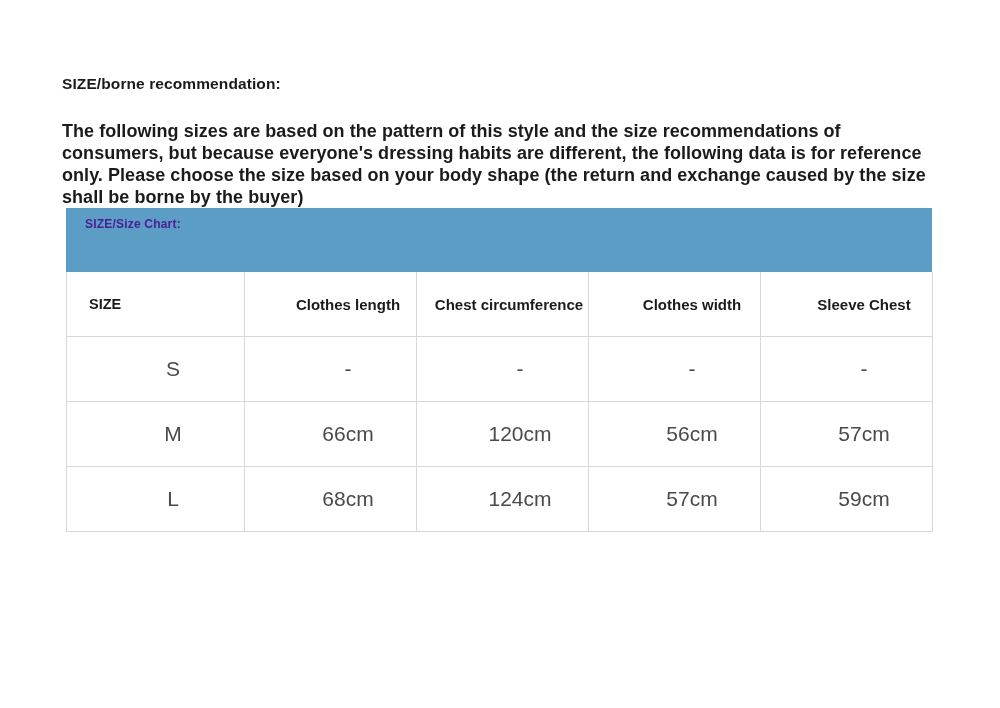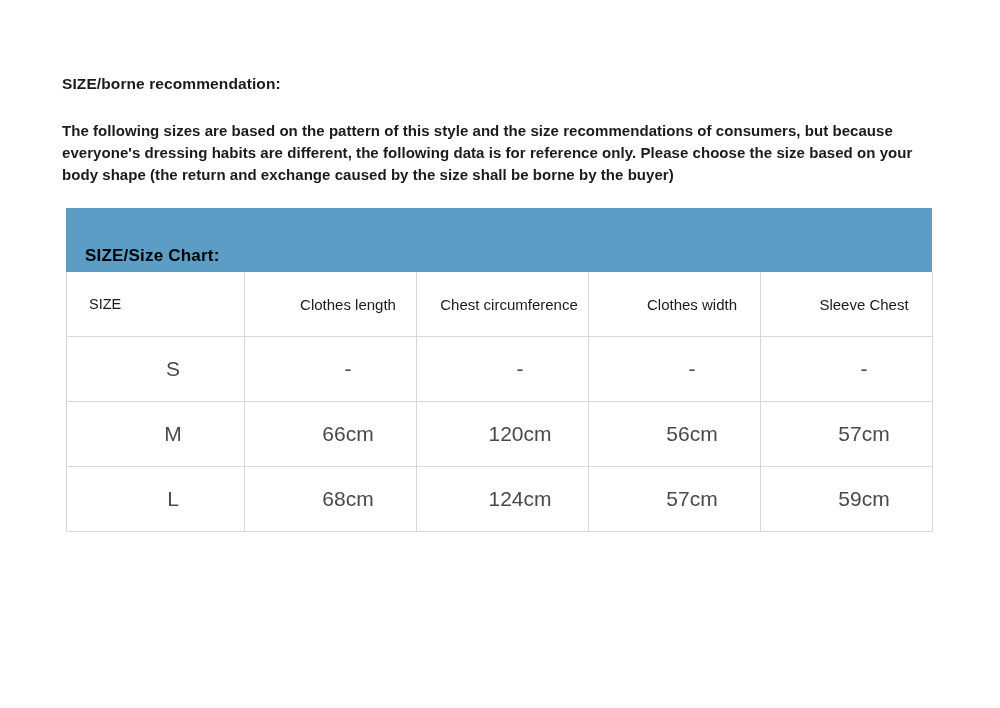--- a/index.html
+++ b/index.html
@@ -28,38 +28,38 @@
     font-size: 15.5px;
     font-weight: bold;
     letter-spacing: 0.1px;
     color: #1b1b1b;
   }
   .intro {
     position: absolute;
     left: 62px;
     top: 120px;
     width: 880px;
-    font-size: 15px;
+    font-size: 18px;
     font-weight: bold;
     line-height: 22px;
     color: #1b1b1b;
     letter-spacing: 0.05px;
   }
   .table-wrap {
     position: absolute;
     left: 66px;
     top: 208px;
     width: 866px;
   }
   .chart-title {
     background: #5b9dc4;
-    color: #000000;
-    font-size: 17px;
+    color: #4c1d95;
+    font-size: 12px;
     font-weight: bold;
-    padding: 36px 0 20px 19px;
+    padding: 4px 0 20px 19px;
     box-sizing: border-box;
     height: 64px;
     line-height: 24px;
     letter-spacing: 0.2px;
   }
   table.size-table {
     border-collapse: collapse;
     width: 866px;
     table-layout: fixed;
   }
@@ -67,21 +67,21 @@
     border: 1px solid #d8d8d8;
     border-top: none;
     height: 62px;
     text-align: center;
     vertical-align: middle;
     color: #3a3a3a;
     padding-left: 36px;
   }
   table.size-table tr.header-row td {
     font-size: 15px;
-    font-weight: normal;
+    font-weight: bold;
     color: #1b1b1b;
     height: 62px;
   }
   table.size-table tr.header-row td.first-col {
     text-align: left;
     padding-left: 22px;
     font-size: 14.5px;
   }
   table.size-table td.chest-head {
     font-size: 13.5px;

